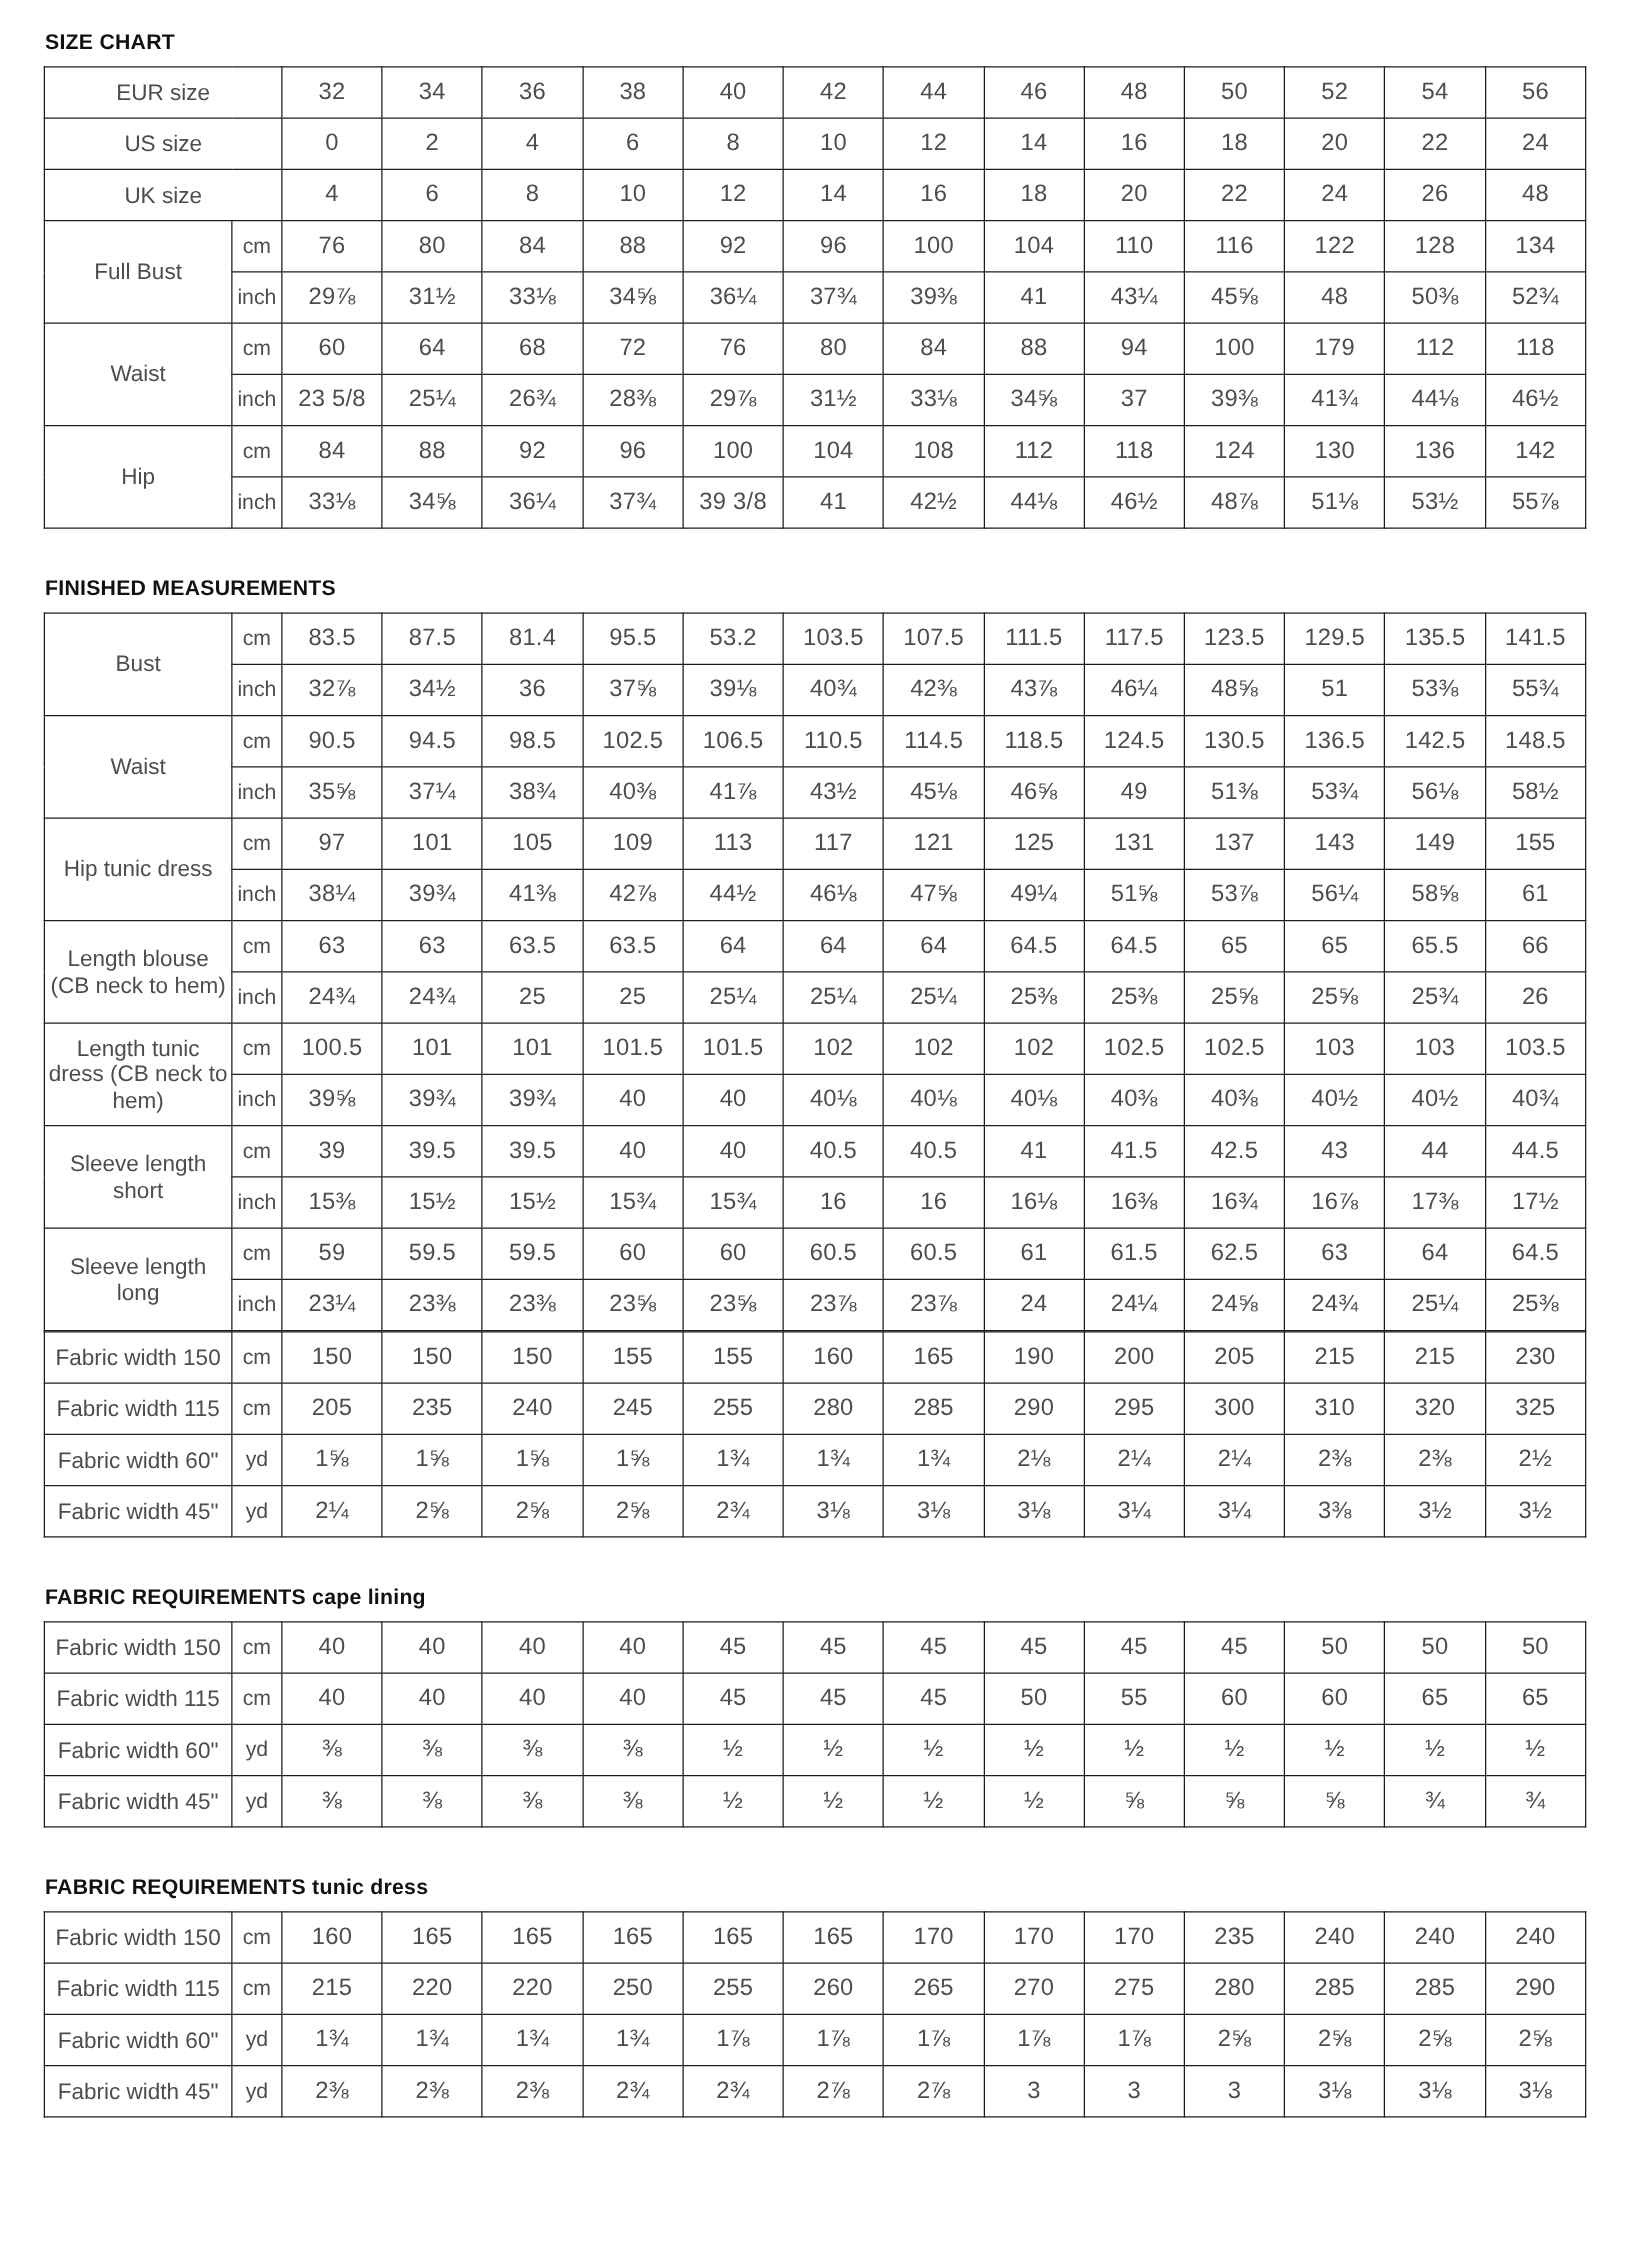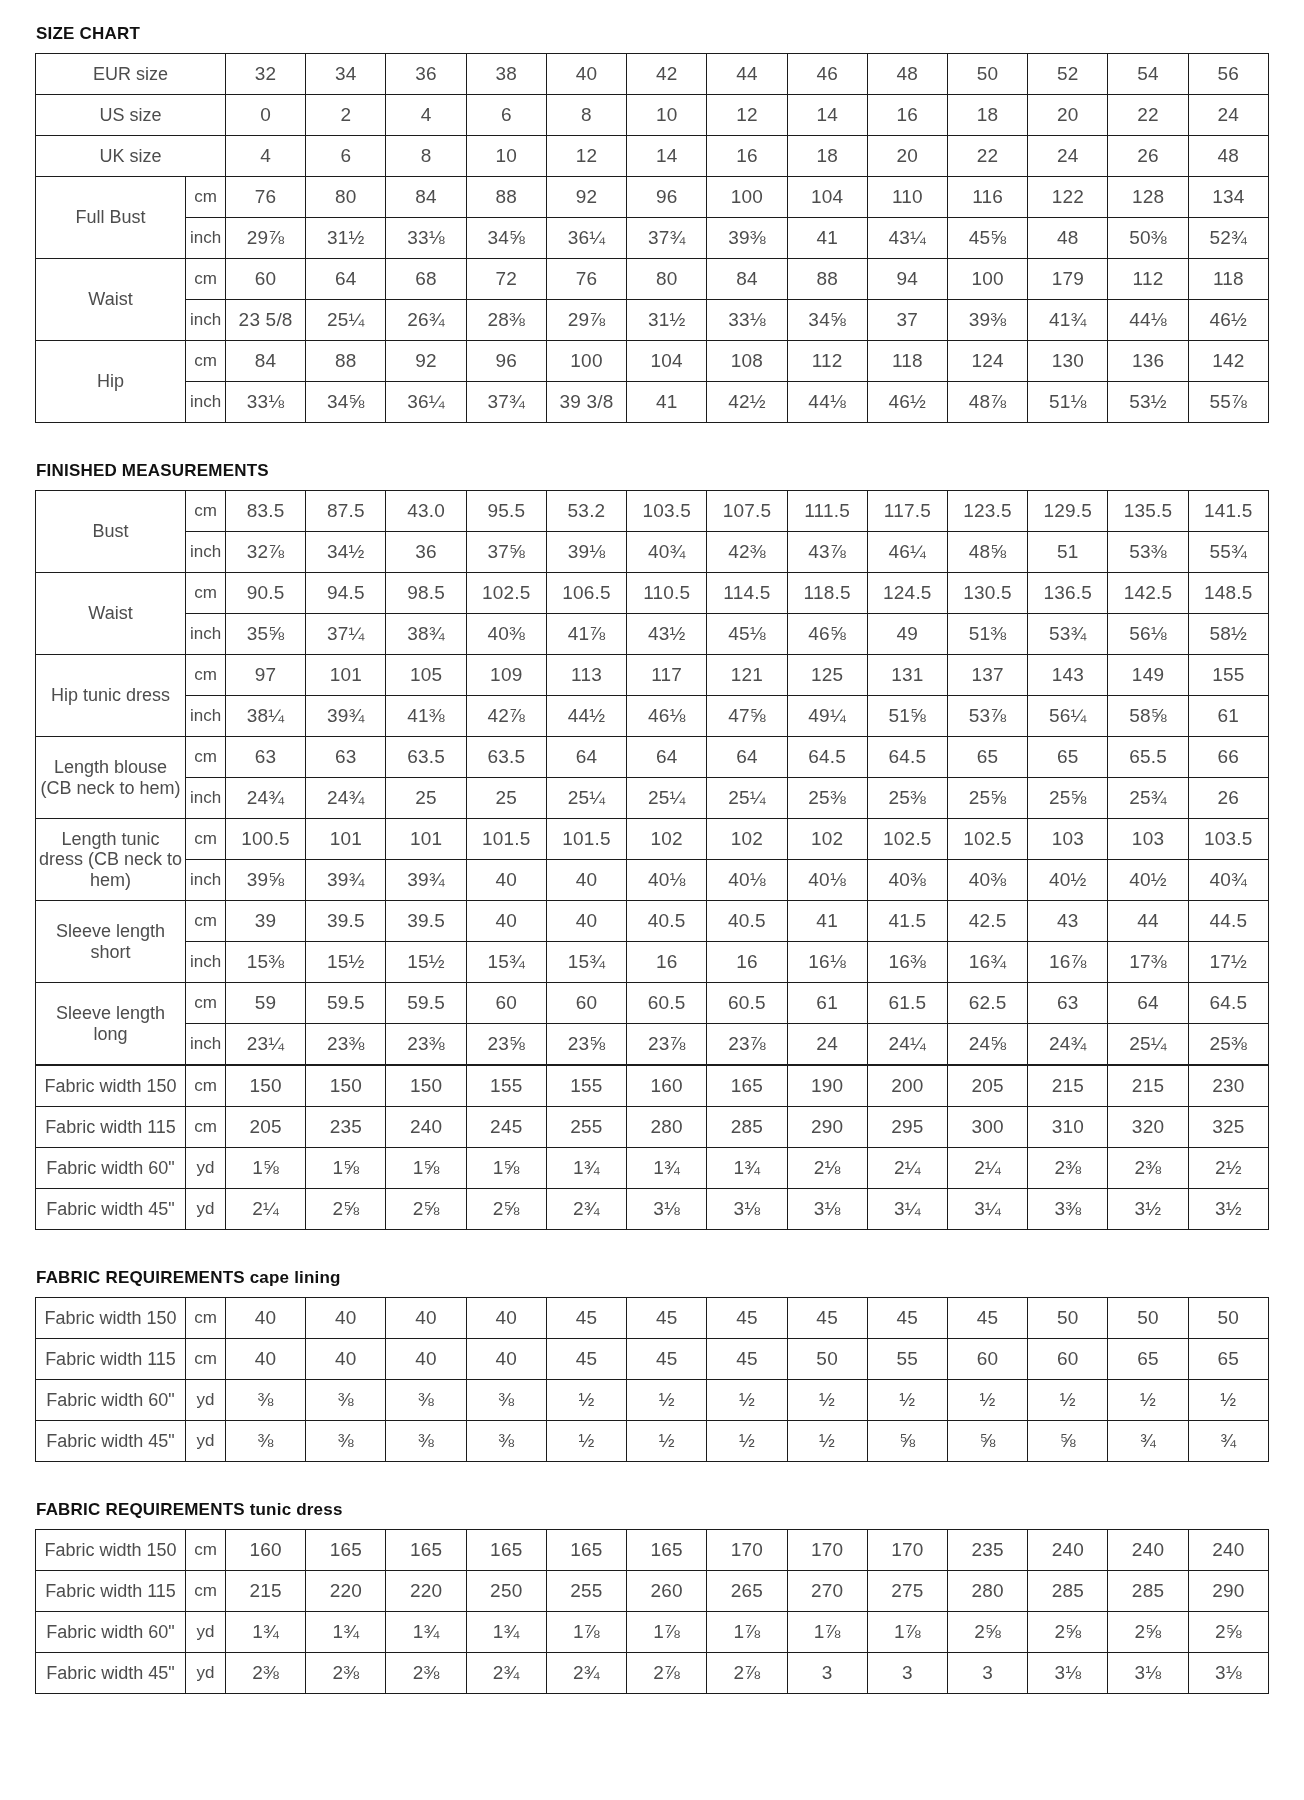--- a/index.html
+++ b/index.html
@@ -253,21 +253,21 @@
             <col>
             <col>
             <col>
           </colgroup>
           <tbody>
             <tr>
               <td class="label-cell" rowspan="2">Bust</td>
               <td class="unit-cell">cm</td>
               <td class="value-cell">83.5</td>
               <td class="value-cell">87.5</td>
-              <td class="value-cell">43.0</td>
+              <td class="value-cell">81.4</td>
               <td class="value-cell">95.5</td>
               <td class="value-cell">53.2</td>
               <td class="value-cell">103.5</td>
               <td class="value-cell">107.5</td>
               <td class="value-cell">111.5</td>
               <td class="value-cell">117.5</td>
               <td class="value-cell">123.5</td>
               <td class="value-cell">129.5</td>
               <td class="value-cell">135.5</td>
               <td class="value-cell">141.5</td>

